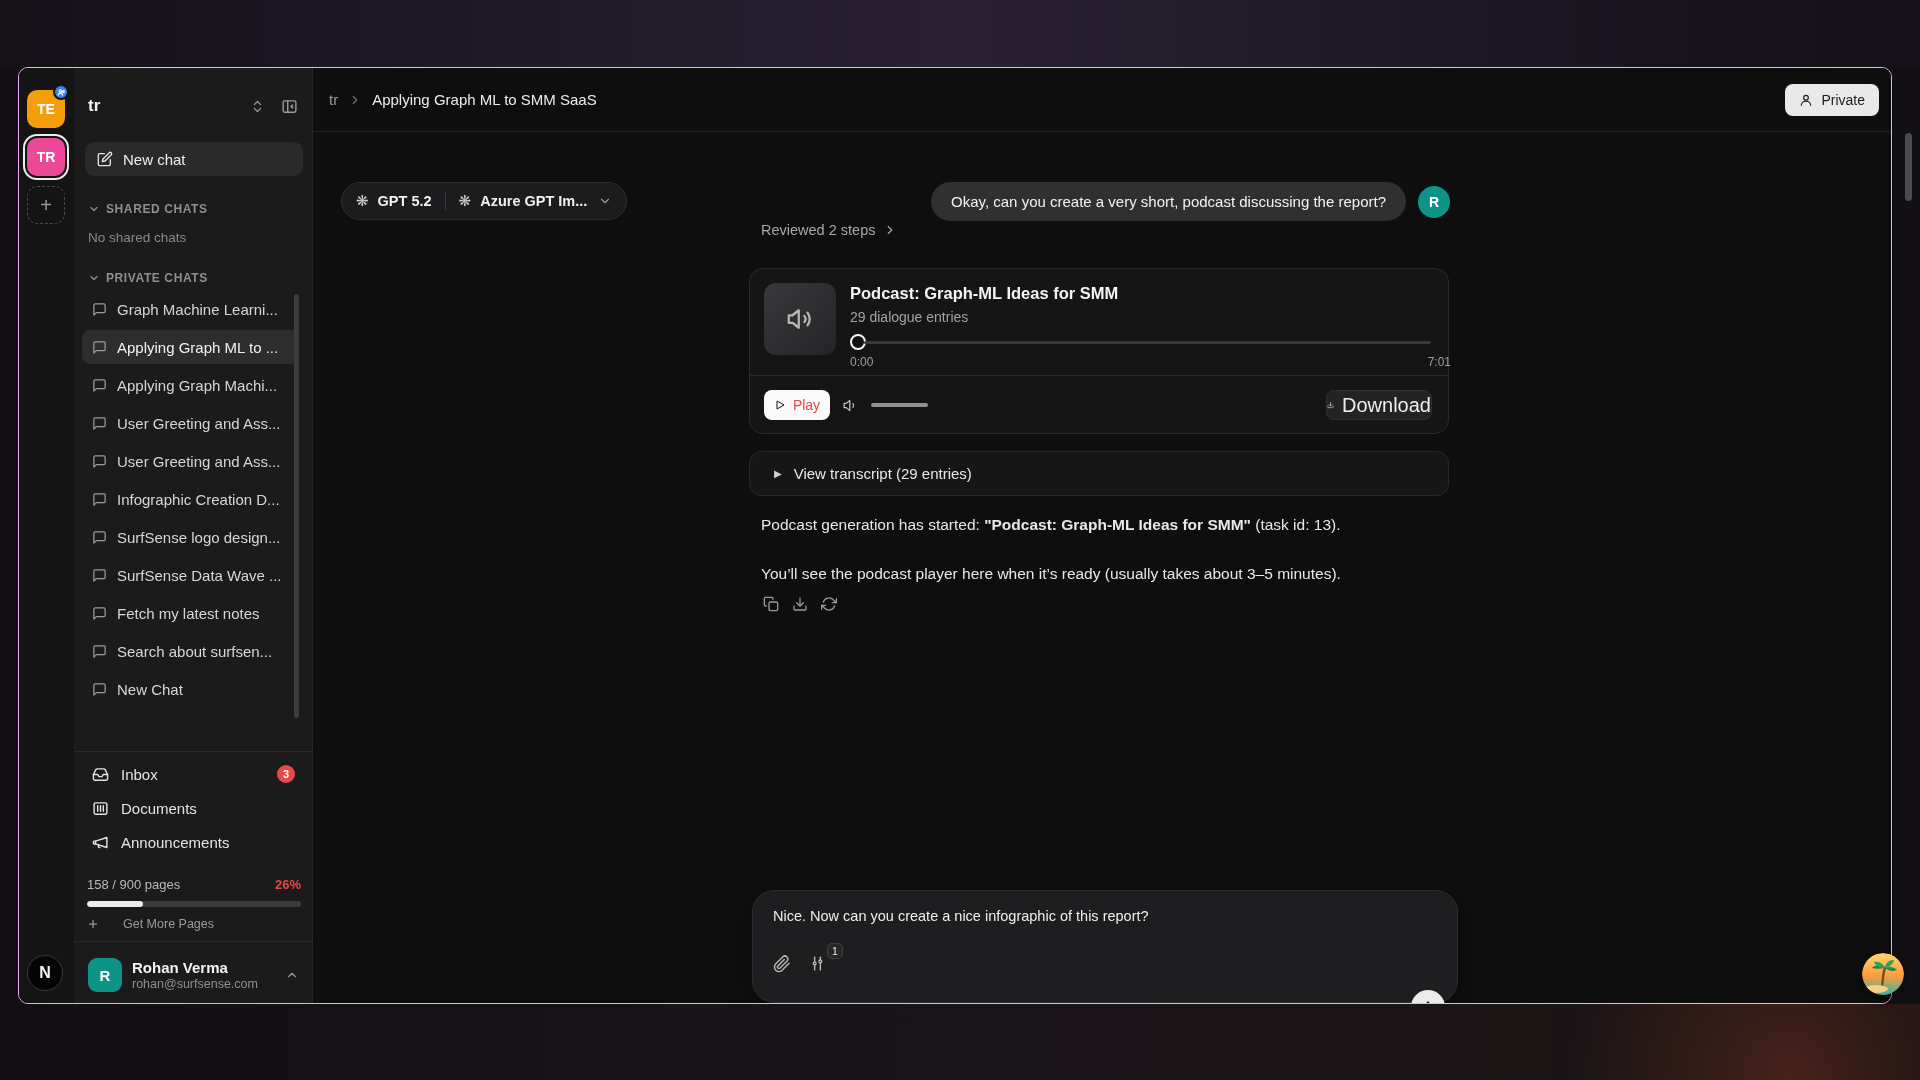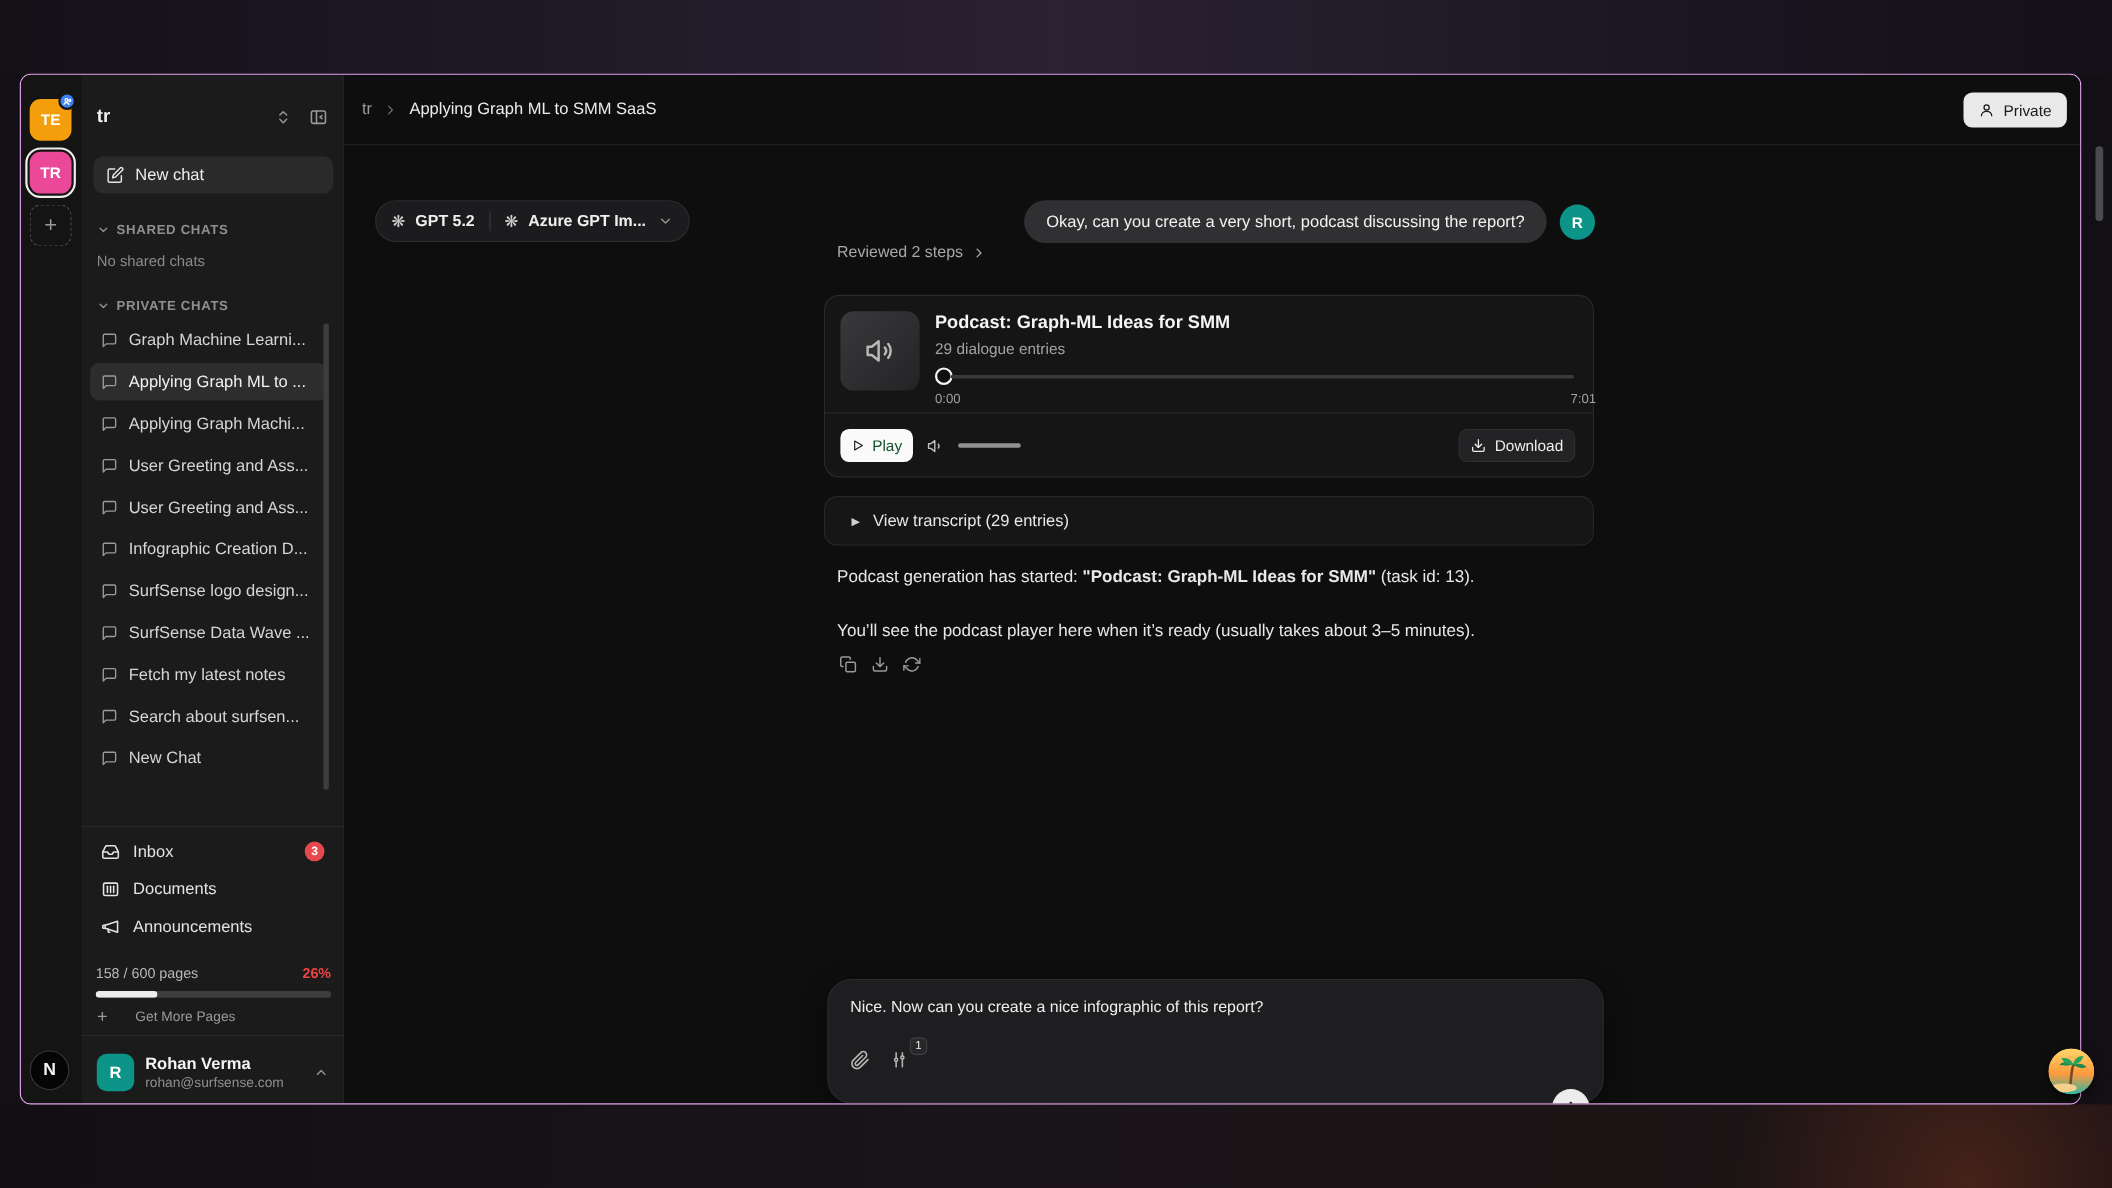--- a/index.html
+++ b/index.html
@@ -93,25 +93,25 @@
     background:linear-gradient(135deg,#39393b,#242426); display:flex; align-items:center; justify-content:center; color:#b8b8b8; }
   .pod-title { left:100px; top:15px; color:#f5f5f5; font-size:16.5px; font-weight:bold; }
   .pod-sub { left:100px; top:40px; color:#a3a3a3; font-size:14px; }
   .seek { left:100px; top:64px; width:581px; height:18px; display:flex; align-items:center; cursor:pointer; }
   .seek-knob { width:16px; height:16px; border-radius:50%; border:2.5px solid #f5f5f5; background:#101011; flex:0 0 auto; }
   .seek-track { flex:1; height:3px; background:#3a3a3c; border-radius:2px; margin-left:-2px; }
   .pod-time-l { left:100px; top:86px; color:#9f9f9f; font-size:12px; }
   .pod-time-r { left:665px; top:86px; width:36px; text-align:right; color:#9f9f9f; font-size:12px; }
   .pod-div { left:0; top:106px; width:100%; }
   .play-btn { left:14px; top:121px; width:66px; height:30px; background:#fafafa; border-radius:8px; display:flex;
-    align-items:center; justify-content:center; gap:7px; color:#14532d; font-size:14px; font-weight:500; cursor:pointer; }
+    align-items:center; justify-content:center; gap:7px; color:#ef4444; font-size:14px; font-weight:500; cursor:pointer; }
   .vol-icon { left:92px; top:128px; color:#c0c0c0; }
   .vol-track { left:121px; top:134px; width:57px; height:4px; background:#929294; border-radius:2px; cursor:pointer; }
   .dl-btn { left:576px; top:121px; width:106px; height:30px; background:#232325; border:1px solid #303032; border-radius:8px;
-    display:flex; align-items:center; justify-content:center; gap:8px; color:#ededed; font-size:14px; cursor:pointer; }
+    display:flex; align-items:center; justify-content:center; gap:8px; color:#ededed; font-size:20px; cursor:pointer; }
 
   .transcript { left:436px; top:383px; width:700px; height:45px; background:#161617; border:1px solid #272729;
     border-radius:12px; display:flex; align-items:center; gap:12px; padding:0 24px; cursor:pointer; }
   .tr-caret { color:#d0d0d0; font-size:10px; }
   .tr-label { color:#e8e8e8; font-size:15px; font-weight:500; }
 
   .para { left:448px; width:690px; color:#e8e8e8; font-size:15.5px; line-height:22px; }
   .actions-row { left:450px; top:528px; display:flex; gap:13px; color:#9a9a9a; }
   .actions-row span { cursor:pointer; display:flex; }
 
@@ -294,21 +294,21 @@
     <div class="abs nav-item" style="top:757px">
       <svg width="17" height="17" viewBox="0 0 24 24" fill="none" stroke="currentColor" stroke-width="2" stroke-linecap="round" stroke-linejoin="round">
           <path d="M21 5 5 10v4l16 5z"></path>
           <path d="M5 10H3a1 1 0 0 0-1 1v2a1 1 0 0 0 1 1h2"></path>
           <path d="M9 15v3a1 1 0 0 0 1 1h1"></path>
         </svg>
       <span>Announcements</span>
     </div>
 
     <div class="abs usage-row">
-      <span class="usage-pages">158 / 600 pages</span>
+      <span class="usage-pages">158 / 900 pages</span>
       <span class="usage-pct">26%</span>
     </div>
     <div class="abs progress">
       <div class="progress-fill" style="width:26%"></div>
     </div>
     <div class="abs getmore">
       <svg width="12" height="12" viewBox="0 0 24 24" fill="none" stroke="currentColor" stroke-width="2.5" stroke-linecap="round">
           <line x1="12" y1="5" x2="12" y2="19"></line>
           <line x1="5" y1="12" x2="19" y2="12"></line>
         </svg>

